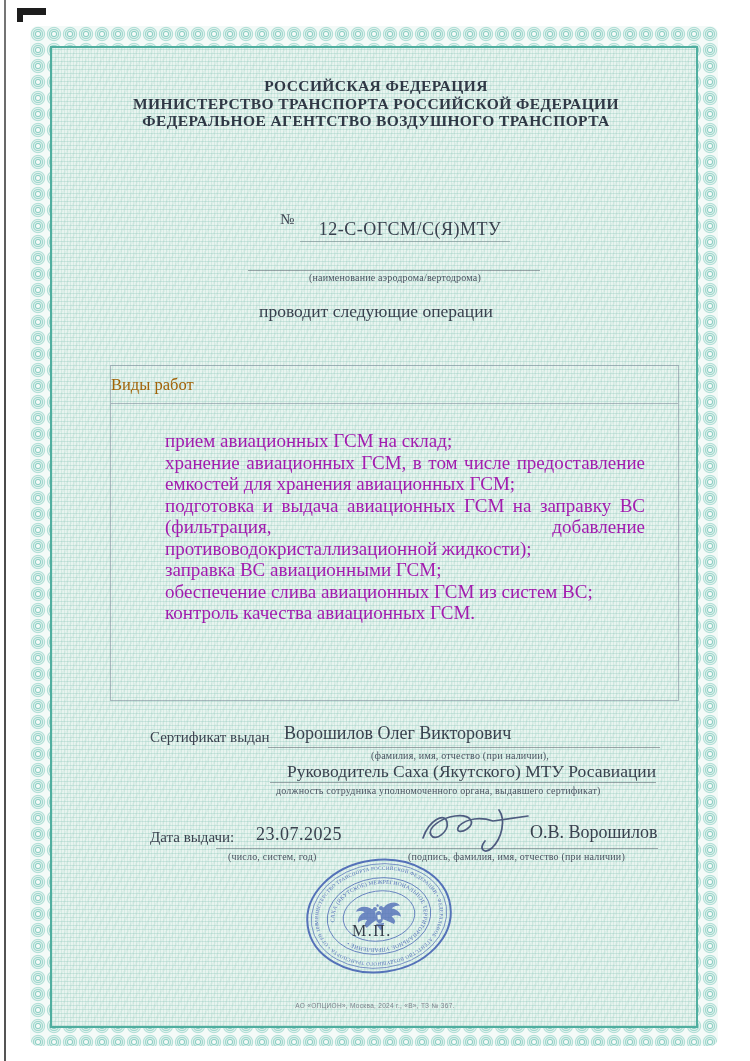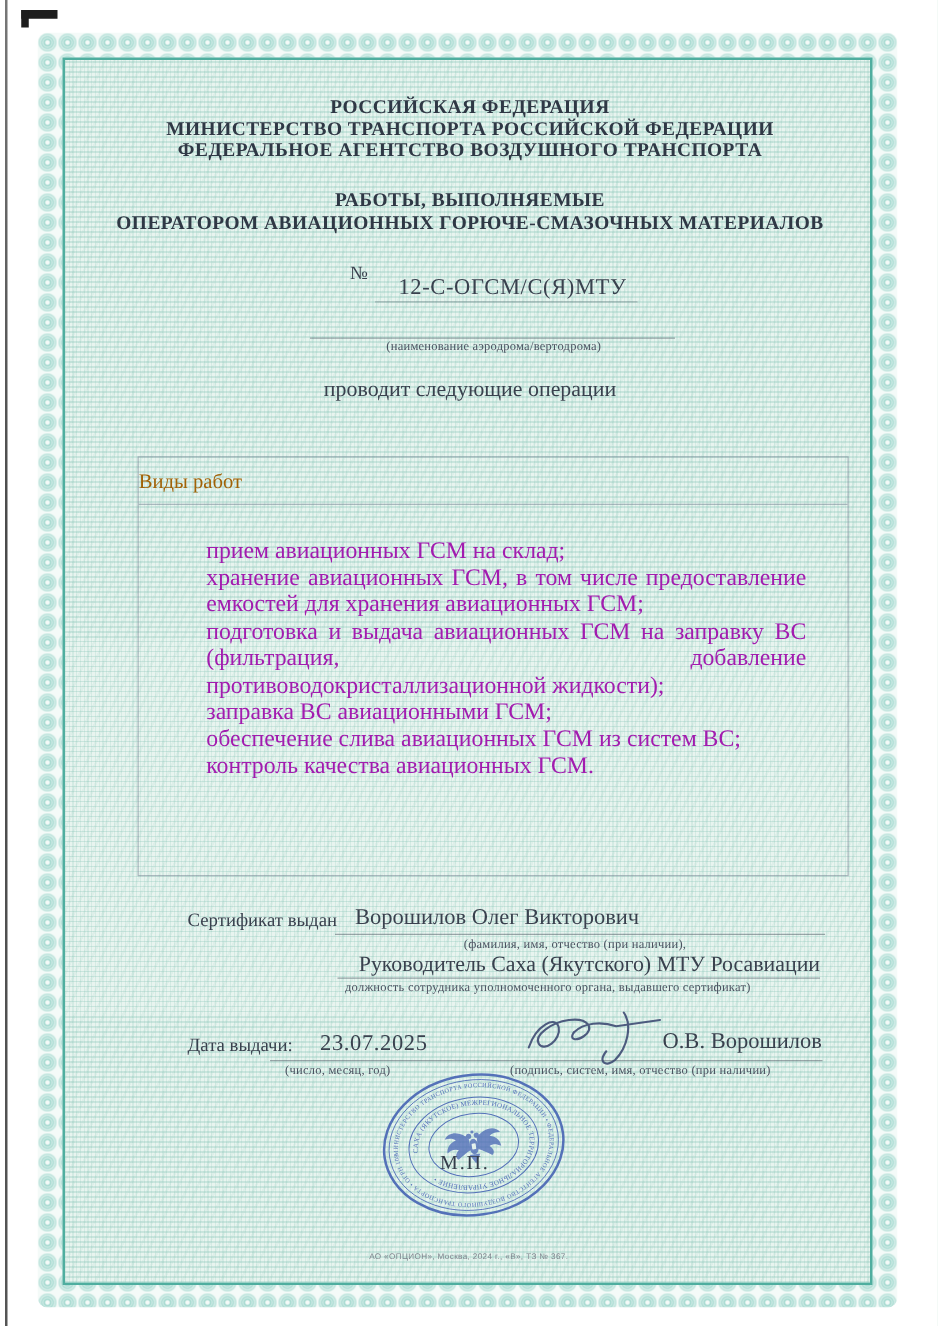--- a/index.html
+++ b/index.html
@@ -74,24 +74,20 @@
 </div>
 
 <div class="content">
 
   <div class="abs hdr ctr" style="left:60px;top:77px;width:632px;">
     <div>РОССИЙСКАЯ ФЕДЕРАЦИЯ</div>
     <div>МИНИСТЕРСТВО ТРАНСПОРТА РОССИЙСКОЙ ФЕДЕРАЦИИ</div>
     <div>ФЕДЕРАЛЬНОЕ АГЕНТСТВО ВОЗДУШНОГО ТРАНСПОРТА</div>
   </div>
 
-  <div class="abs hdr ctr" style="left:60px;top:152px;width:632px;line-height:18px;">
-    <div>РАБОТЫ, ВЫПОЛНЯЕМЫЕ</div>
-    <div>ОПЕРАТОРОМ АВИАЦИОННЫХ ГОРЮЧЕ-СМАЗОЧНЫХ МАТЕРИАЛОВ</div>
-  </div>
 
   <div class="abs lbl" style="left:280px;top:211px;">№</div>
   <div class="abs big ctr" style="left:305px;top:219px;width:210px;letter-spacing:0.5px;">12-С-ОГСМ/С(Я)МТУ</div>
   <div class="rule faint" style="left:300px;top:241px;width:210px;"></div>
 
   <div class="rule" style="left:248px;top:270px;width:292px;"></div>
   <div class="abs cap ctr" style="left:250px;top:272px;width:290px;">(наименование аэродрома/вертодрома)</div>
 
   <div class="abs mid ctr" style="left:216px;top:301px;width:320px;">проводит следующие операции</div>
 
@@ -112,22 +108,22 @@
   <div class="rule" style="left:268px;top:747px;width:392px;"></div>
   <div class="abs cap ctr" style="left:350px;top:750px;width:220px;">(фамилия, имя, отчество (при наличии),</div>
 
   <div class="abs mid" style="left:287px;top:761px;">Руководитель Саха (Якутского) МТУ Росавиации</div>
   <div class="rule" style="left:270px;top:782px;width:386px;"></div>
   <div class="abs cap" style="left:276px;top:785px;white-space:nowrap;">должность сотрудника уполномоченного органа, выдавшего сертификат)</div>
 
   <div class="abs lbl" style="left:150px;top:829px;font-family:Liberation Serif, serif;">Дата выдачи:</div>
   <div class="abs big" style="left:222px;top:824px;letter-spacing:0.5px;margin-left:34px;">23.07.2025</div>
   <div class="rule" style="left:216px;top:848px;width:442px;"></div>
-  <div class="abs cap" style="left:228px;top:851px;">(число, месяц, год)</div>
-  <div class="abs cap" style="left:408px;top:851px;">(подпись, систем, имя, отчество (при наличии)</div>
+  <div class="abs cap" style="left:228px;top:851px;">(число, систем, год)</div>
+  <div class="abs cap" style="left:408px;top:851px;">(подпись, фамилия, имя, отчество (при наличии)</div>
   <div class="abs big" style="left:530px;top:822px;">О.В. Ворошилов</div>
 
   <svg class="sig-svg" viewBox="0 0 130 50">
     <g stroke="#3f4c74" stroke-width="1.7" fill="none" stroke-linecap="round" opacity="0.9">
       <path d="M8 32 C14 14 30 6 32 16 C34 26 20 36 16 29 C12 22 26 12 40 10 C56 8 61 17 52 23 C46 27 40 26 44 20"></path>
       <path d="M44 20 C52 12 66 11 78 15 L113 10"></path>
       <path d="M84 4 C91 14 87 32 77 42 C70 48 63 44 70 35"></path>
     </g>
   </svg>
 

